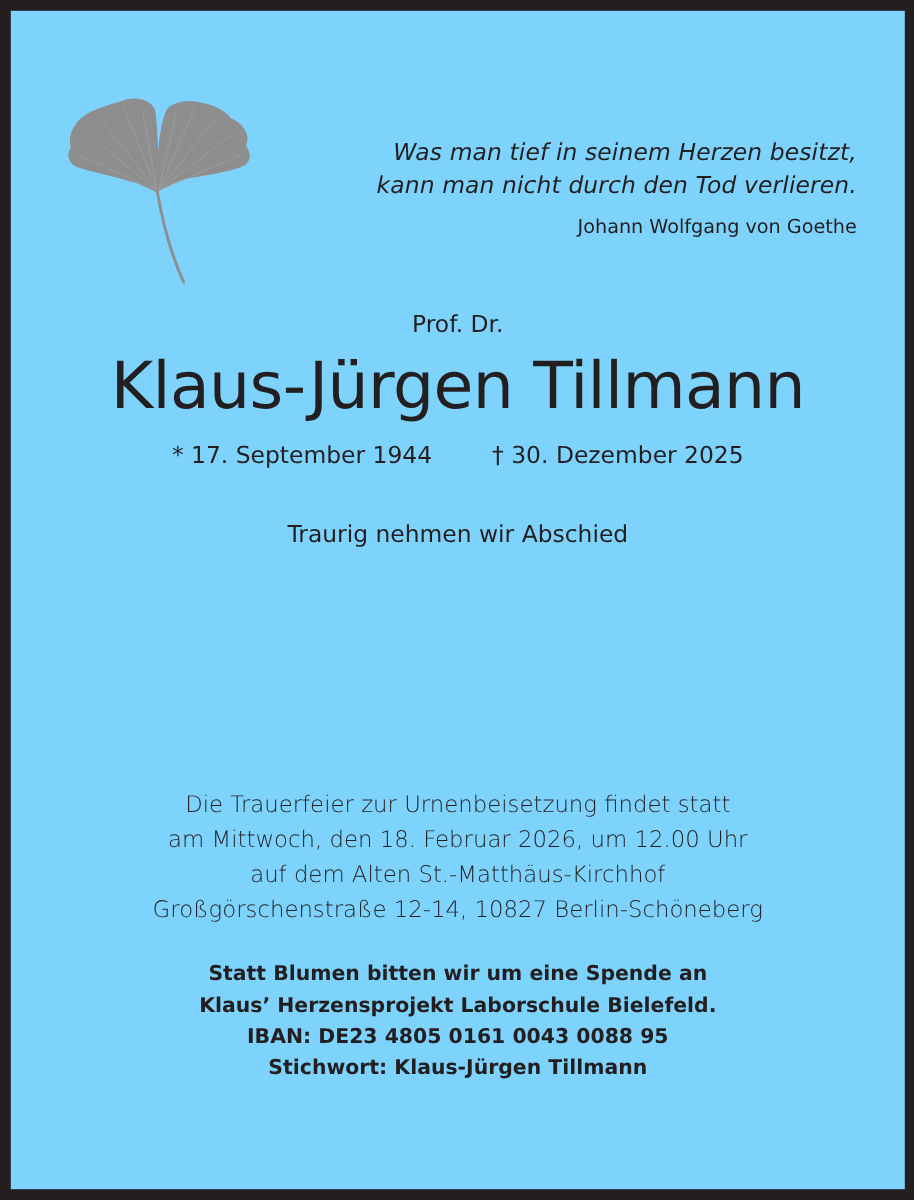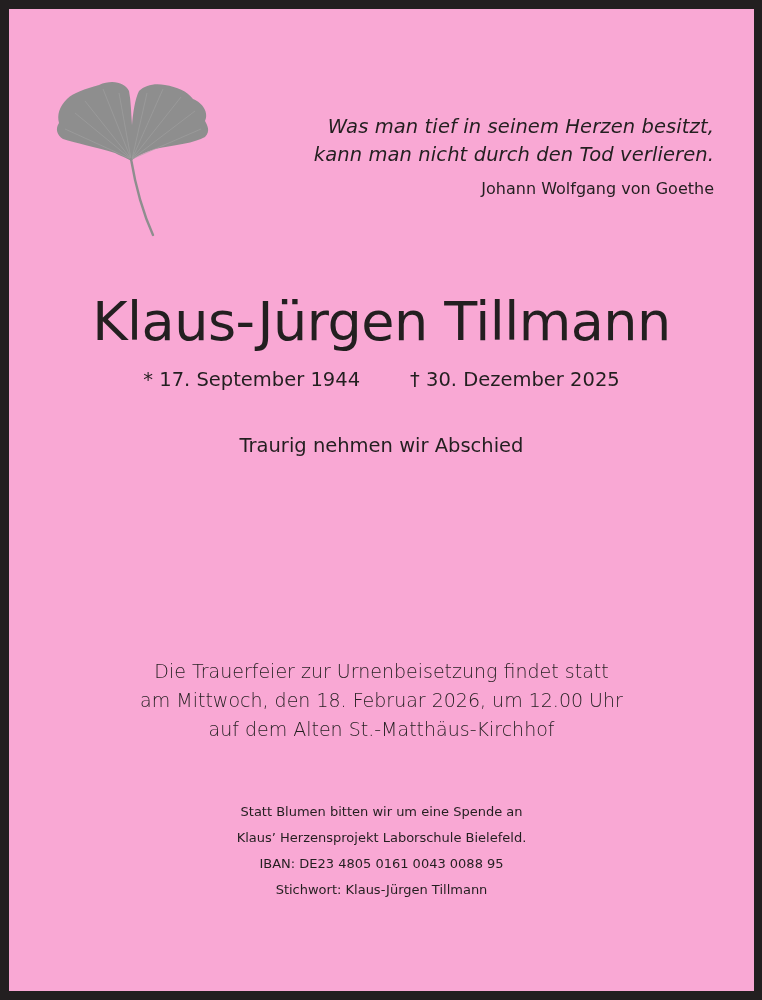--- a/index.html
+++ b/index.html
@@ -7,21 +7,21 @@
     width: 762px; height: 1000px;
     background: #231f20;
     position: relative;
     overflow: hidden;
     font-family: "DejaVu Sans", "Liberation Sans", sans-serif;
     color: #231f20;
   }
   .page {
     position: absolute;
     left: 9px; top: 9px; right: 8px; bottom: 9px;
-    background: #f9a8d4;
+    background: #7dd3fc;
   }
   .leaf {
     position: absolute;
     left: 46px; top: 64px;
     width: 156px; height: 164px;
   }
   .quote {
     position: absolute;
     right: 40px; top: 104px;
     text-align: right;
@@ -40,21 +40,21 @@
   }
   .center { position: absolute; left: 0; right: 0; text-align: center; }
   .title-prefix { top: 250px; font-size: 19.5px; line-height: 24px; }
   .name { top: 284px; font-size: 54px; line-height: 58px; letter-spacing: -0.5px; }
   .dates { top: 358px; font-size: 19.5px; line-height: 26px; }
   .dates span { display: inline-block; }
   .dates .gap { width: 50px; }
   .farewell { top: 424px; font-size: 19.5px; line-height: 26px; }
   .mourners { top: 472px; font-size: 19.5px; line-height: 29px; }
   .ceremony { top: 648px; font-size: 19px; line-height: 29px; font-weight: 300; }
-  .donation { top: 790px; font-size: 13px; line-height: 26px; font-weight: 400; }
+  .donation { top: 790px; font-size: 17px; line-height: 26px; font-weight: 700; }
   .line { display: block; white-space: nowrap; }
 </style>
 </head>
 <body>
 
 <div class="page">
 
   <svg class="leaf" viewBox="0 0 156 164">
     <path d="M74 18 C70 10 58 6 44 12 C30 16 18 20 12 26 C4 34 2 42 4 50 C0 56 2 62 8 66 C20 70 40 74 60 80 C68 84 74 86 76 88 C80 84 88 80 100 76 C120 72 140 70 150 64 C156 58 152 52 150 48 C154 40 148 30 138 26 C132 18 122 14 110 12 C100 10 90 12 84 18 C80 26 78 40 77 52 C76 40 76 28 74 18 Z" fill="#8e8e8e"></path>
     <g stroke="#a3a3a3" stroke-width="0.8" fill="none" opacity="0.7">
@@ -71,32 +71,34 @@
     </g>
     <path d="M76 86 C80 110 88 140 98 162" stroke="#8e8e8e" stroke-width="2.4" fill="none" stroke-linecap="round"></path>
   </svg>
 
   <div class="quote">
     <span class="line">Was man tief in seinem Herzen besitzt,</span>
     <span class="line">kann man nicht durch den Tod verlieren.</span>
   </div>
   <div class="author">Johann Wolfgang von Goethe</div>
 
+  <div class="center title-prefix">Prof. Dr.</div>
   <div class="center name">Klaus-Jürgen Tillmann</div>
   <div class="center dates">
     <span>* 17. September 1944</span><span class="gap"></span><span>† 30. Dezember 2025</span>
   </div>
 
   <div class="center farewell">Traurig nehmen wir Abschied</div>
 
 
   <div class="center ceremony">
     <span class="line">Die Trauerfeier zur Urnenbeisetzung findet statt</span>
     <span class="line">am Mittwoch, den 18. Februar 2026, um 12.00 Uhr</span>
     <span class="line">auf dem Alten St.-Matthäus-Kirchhof</span>
+    <span class="line">Großgörschenstraße 12-14, 10827 Berlin-Schöneberg</span>
   </div>
 
   <div class="center donation">
     <span class="line">Statt Blumen bitten wir um eine Spende an</span>
     <span class="line">Klaus’ Herzensprojekt Laborschule Bielefeld.</span>
     <span class="line">IBAN: DE23 4805 0161 0043 0088 95</span>
     <span class="line">Stichwort: Klaus-Jürgen Tillmann</span>
   </div>
 </div>
 

